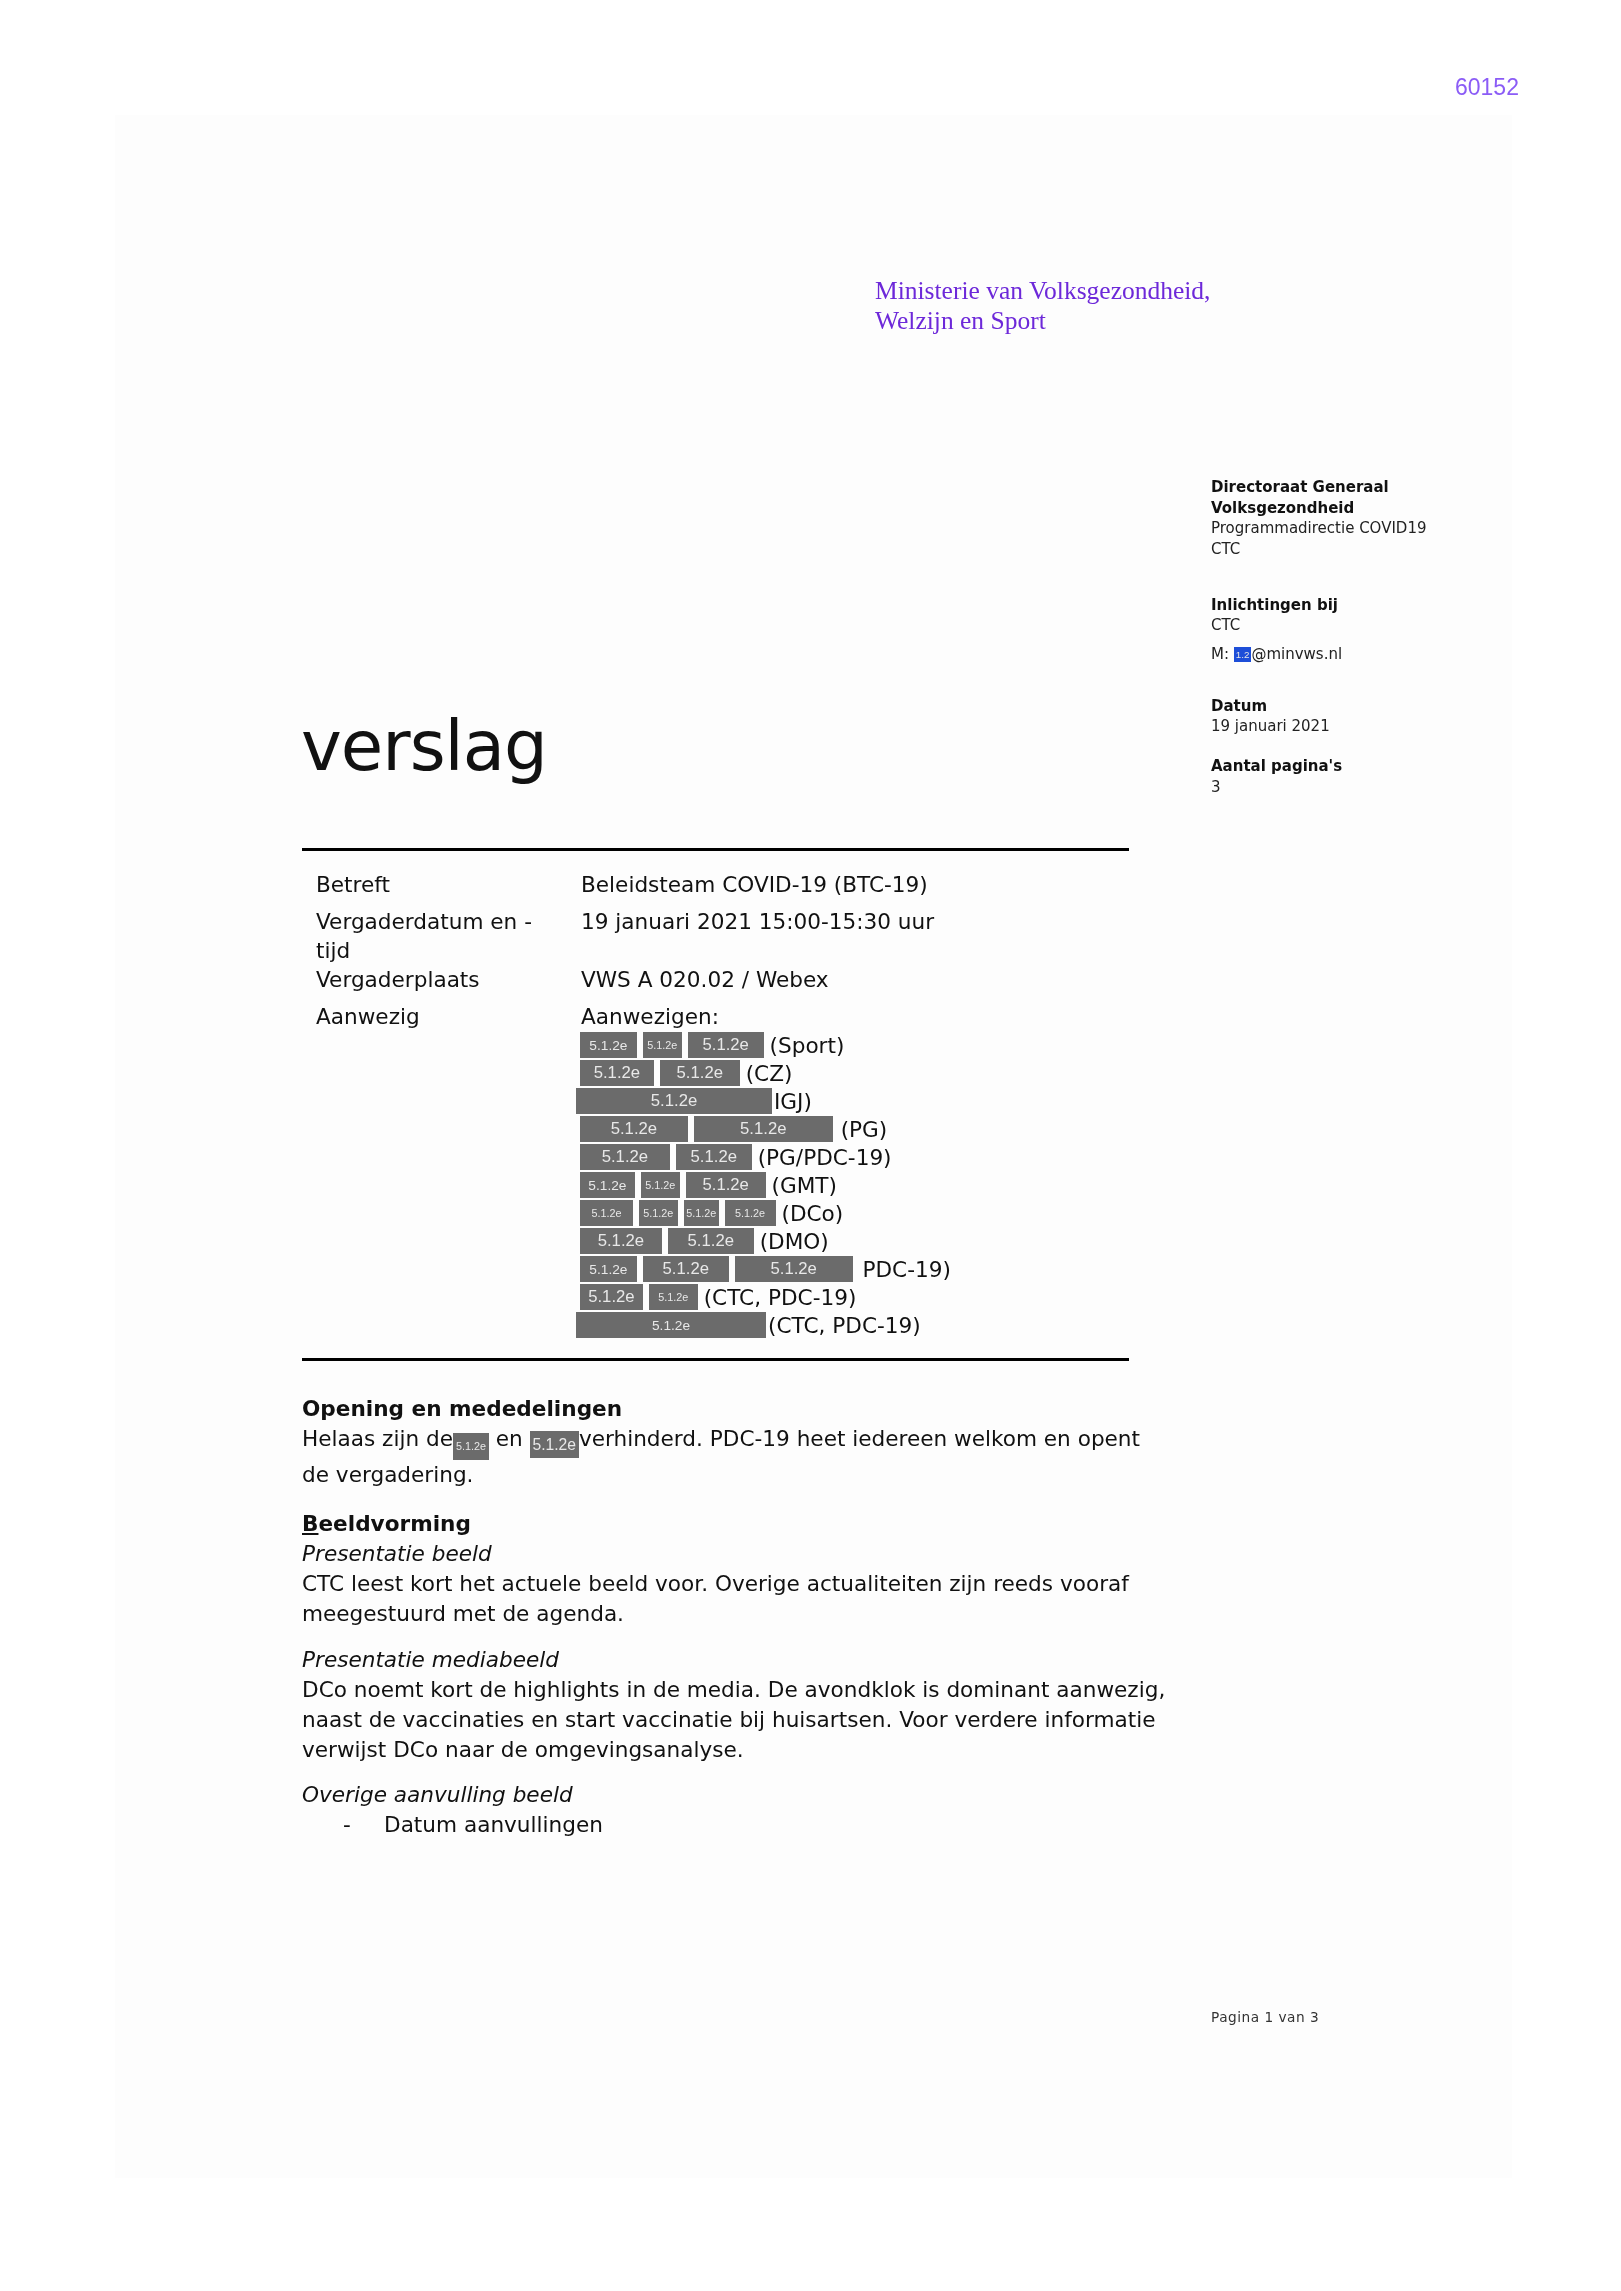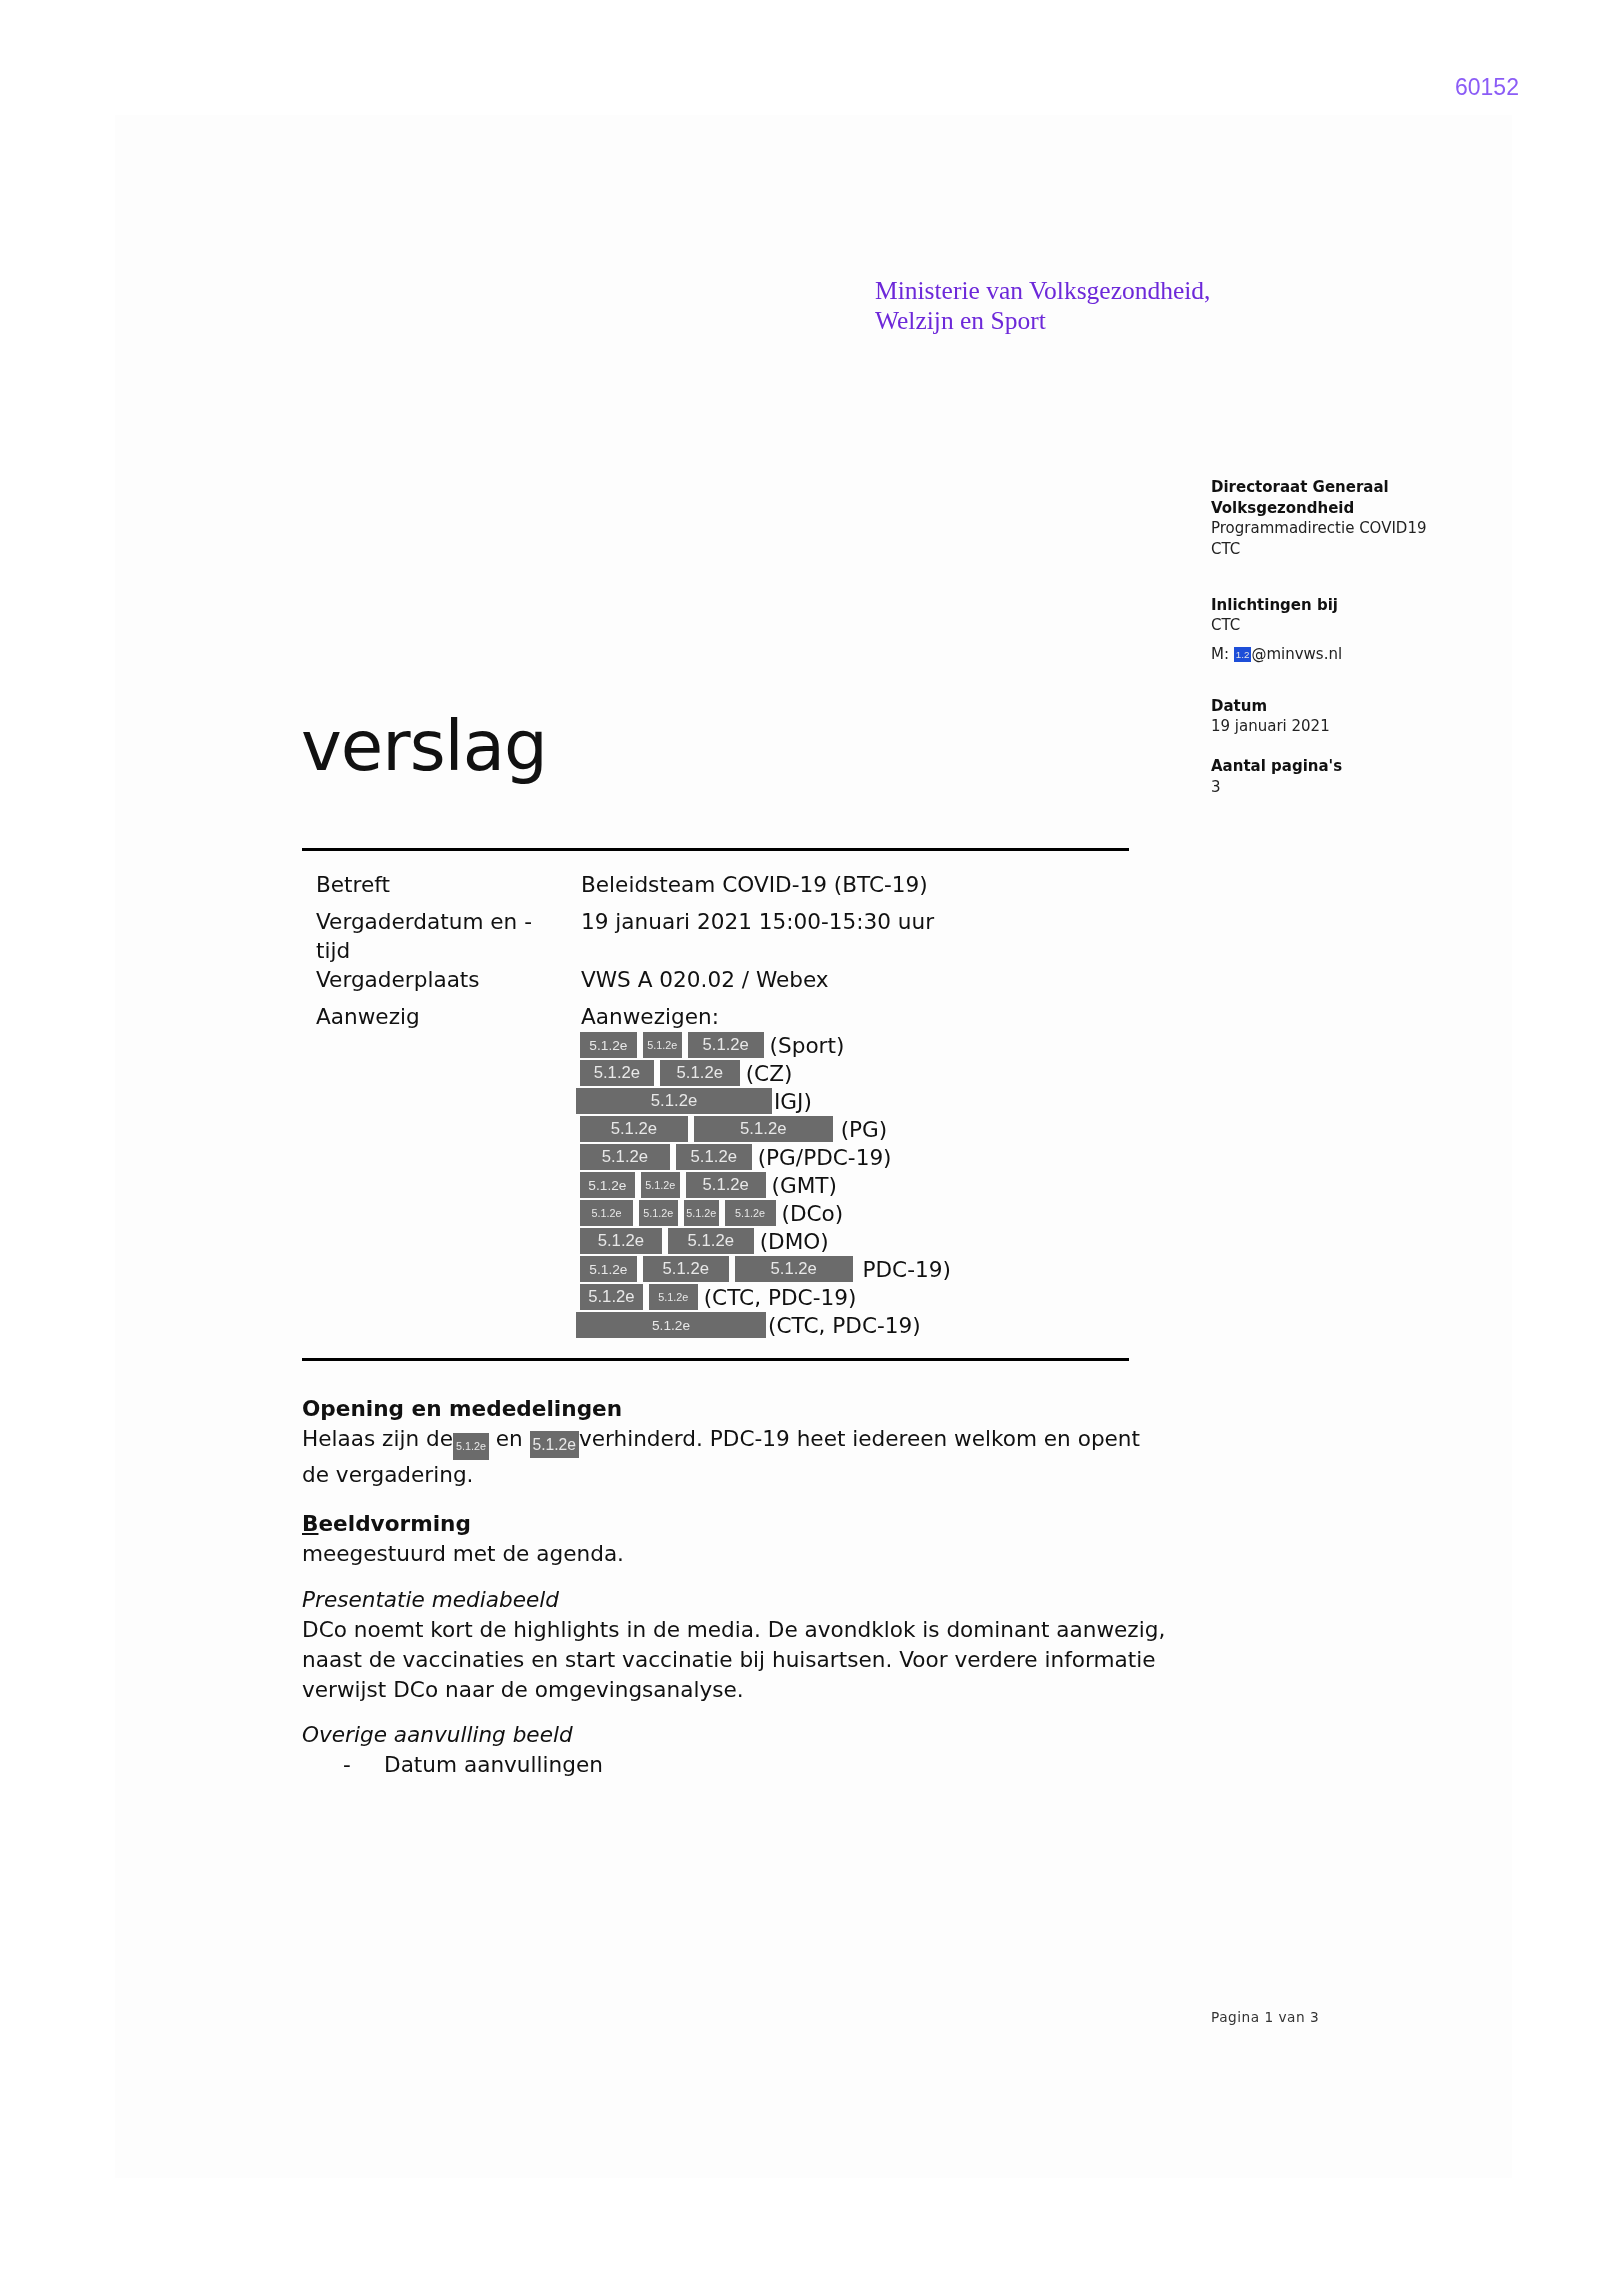--- a/index.html
+++ b/index.html
@@ -202,20 +202,22 @@
   <div>
     <span>Helaas zijn de</span><span class="inline-redact s">5.1.2e</span>
     <span>en</span>
     <span class="inline-redact m">5.1.2e</span><span>verhinderd. PDC-19 heet iedereen welkom en opent</span>
   </div>
   <div>de vergadering.</div>
 </div>
 
 <div class="body-text" style="top:1509px">
   <div class="h"><span class="ul">B</span><span>eeldvorming</span></div>
+  <div class="it">Presentatie beeld</div>
+  <div>CTC leest kort het actuele beeld voor. Overige actualiteiten zijn reeds vooraf</div>
   <div>meegestuurd met de agenda.</div>
   <div class="it" style="margin-top:15.7px">Presentatie mediabeeld</div>
   <div>DCo noemt kort de highlights in de media. De avondklok is dominant aanwezig,</div>
   <div>naast de vaccinaties en start vaccinatie bij huisartsen. Voor verdere informatie</div>
   <div>verwijst DCo naar de omgevingsanalyse.</div>
   <div class="it" style="margin-top:15.7px">Overige aanvulling beeld</div>
   <div class="bullet">
     <span class="dash">-</span>
     <span>Datum aanvullingen</span>
   </div>

